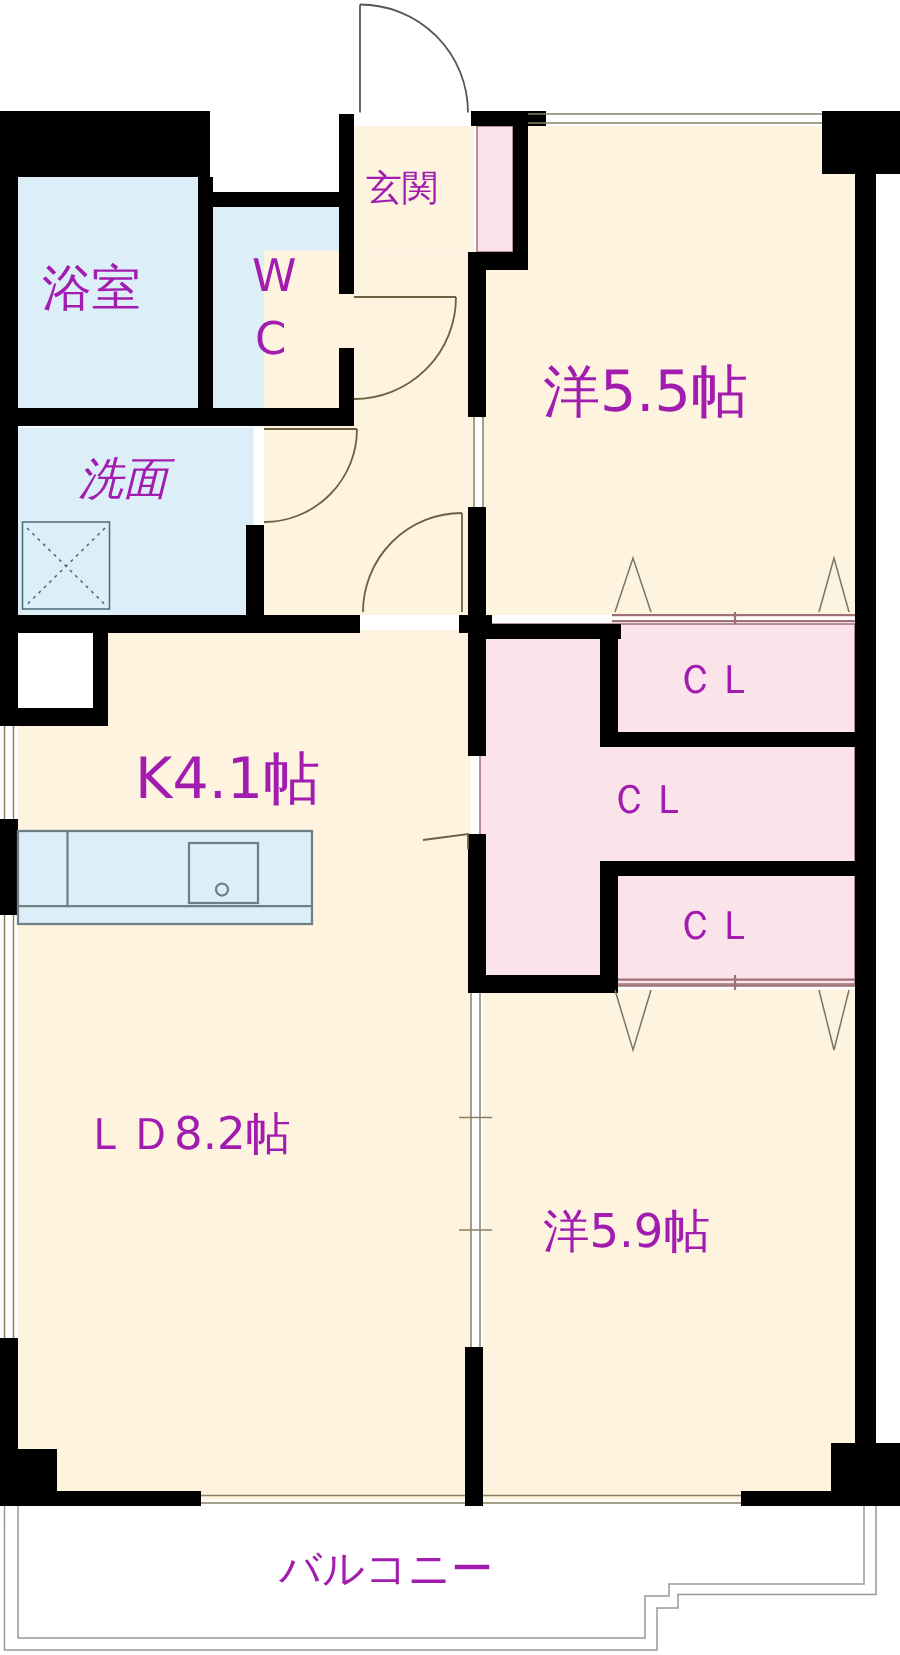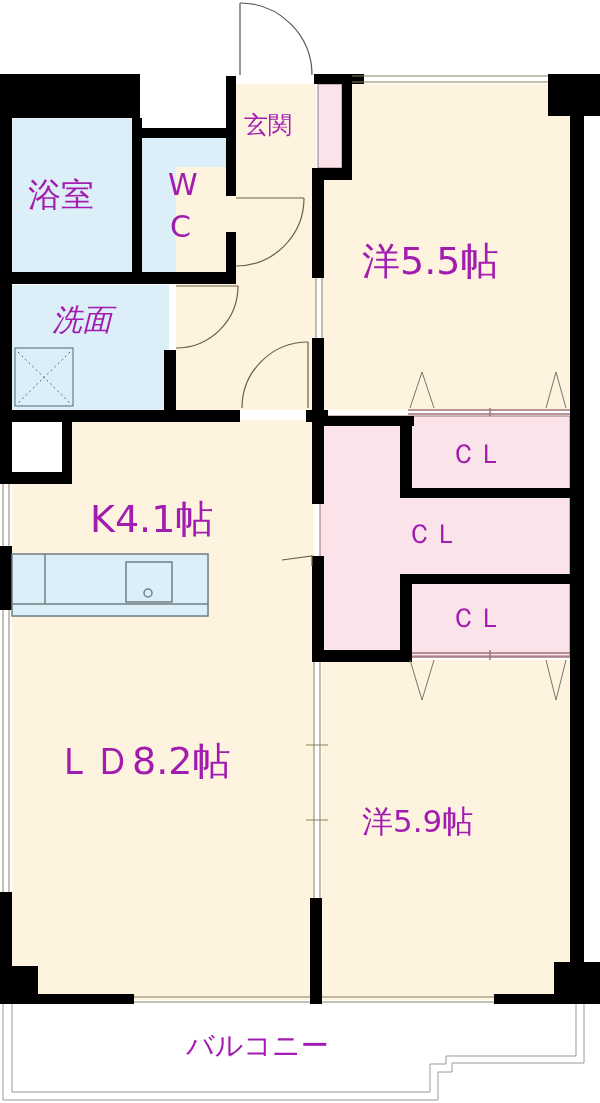--- a/index.html
+++ b/index.html
@@ -136,25 +136,25 @@
     <circle cx="148" cy="593" r="4" fill="none"></circle>
   </g>
 
   <g fill="none" stroke="#999" stroke-width="1">
     <polyline points="3,1004 3,1100 438,1100 438,1072 452,1072 452,1063 584,1063 584,1004"></polyline>
     <polyline points="12,1004 12,1092 430,1092 430,1064 446,1064 446,1056 576,1056 576,1004"></polyline>
   </g>
 </svg>
 </div>
 
-<div class="label" style="left:28px;top:178px;font-size:33px;">浴室</div>
+<div class="label" style="left:28px;top:178px;font-size:33px;font-family:Liberation Mono, monospace;">浴室</div>
 <div class="label" style="left:168px;top:170px;font-size:30px;">W</div>
 <div class="label" style="left:170px;top:212px;font-size:30px;">C</div>
 <div class="label" style="left:244px;top:113px;font-size:24px;">玄関</div>
 <div class="label" style="left:362px;top:242px;font-size:38px;text-align:center;">洋5.5帖</div>
 <div class="label" style="left:52px;top:305px;font-size:30px;font-style:italic;">洗面</div>
 <div class="label" style="left:90px;top:500px;font-size:38px;">K4.1帖</div>
 <div class="label" style="left:450px;top:440px;font-size:27px;">ＣＬ</div>
 <div class="label" style="left:406px;top:520px;font-size:27px;">ＣＬ</div>
 <div class="label" style="left:450px;top:604px;font-size:27px;">ＣＬ</div>
-<div class="label" style="left:56px;top:742px;font-size:38px;">ＬＤ8.2帖</div>
+<div class="label" style="left:56px;top:742px;font-size:30px;">ＬＤ8.2帖</div>
 <div class="label" style="left:362px;top:806px;font-size:31px;">洋5.9帖</div>
 <div class="label" style="left:186px;top:1032px;font-size:28px;">バルコニー</div>
 
 </body></html>

